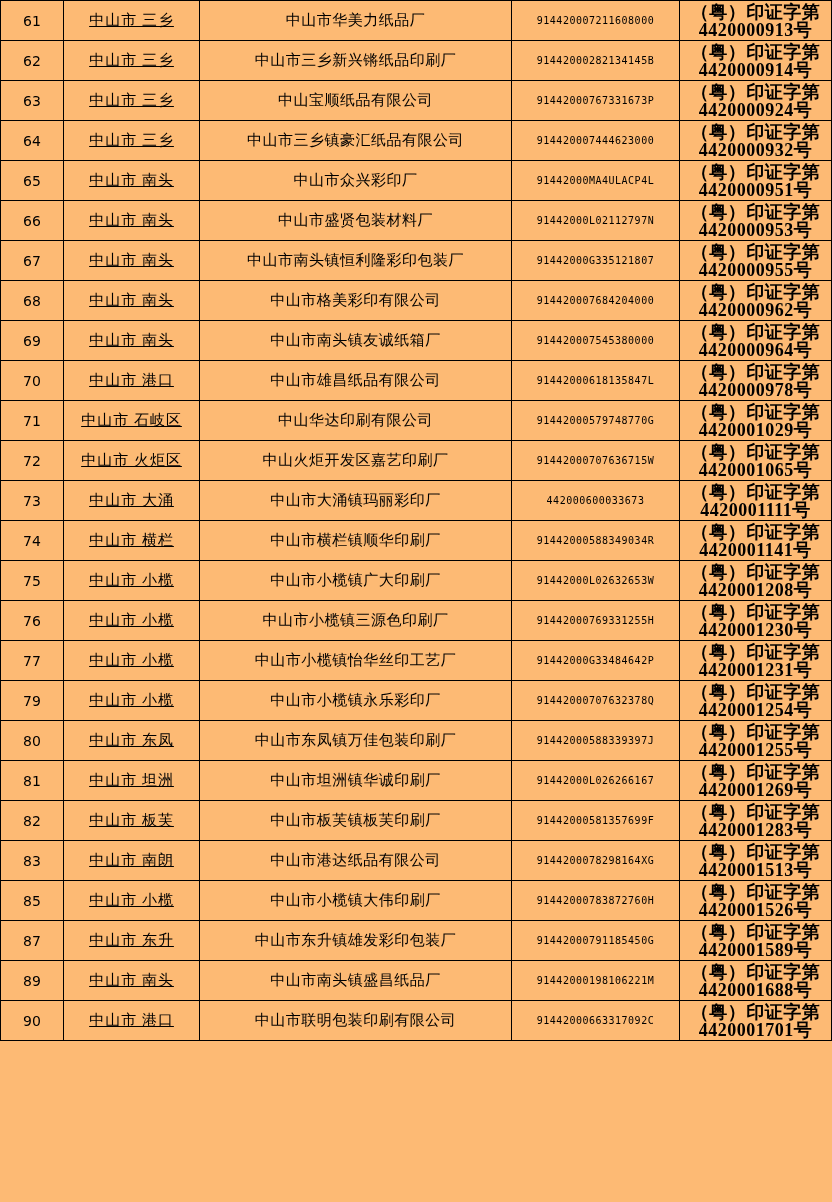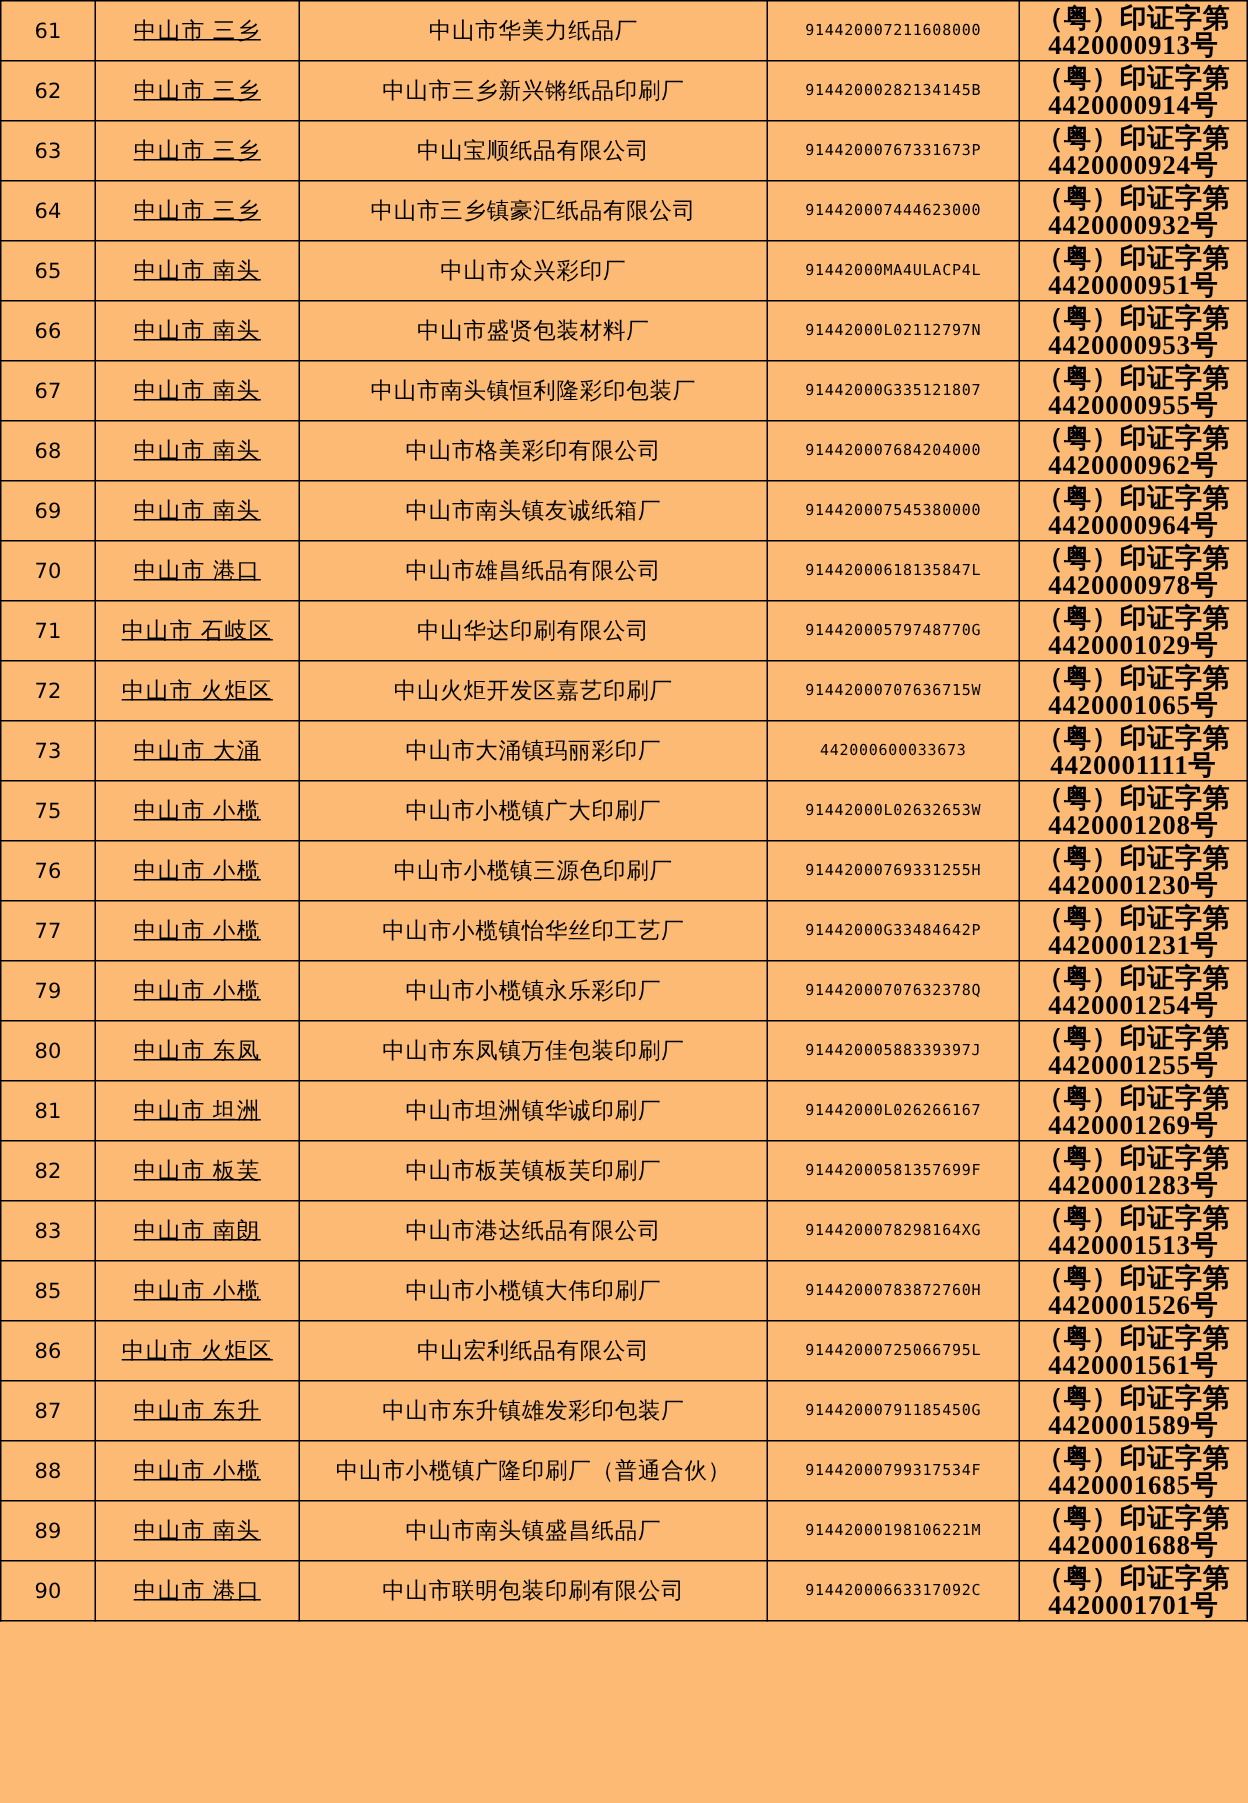--- a/index.html
+++ b/index.html
@@ -191,20 +191,30 @@
           <td class="c-num">73</td>
           <td class="c-loc">中山市 大涌</td>
           <td class="c-company">中山市大涌镇玛丽彩印厂</td>
           <td class="c-code">442000600033673</td>
           <td class="c-license">
             <div>（粤）印证字第</div>
             <div>4420001111号</div>
           </td>
         </tr>
         <tr>
+          <td class="c-num">74</td>
+          <td class="c-loc">中山市 横栏</td>
+          <td class="c-company">中山市横栏镇顺华印刷厂</td>
+          <td class="c-code">91442000588349034R</td>
+          <td class="c-license">
+            <div>（粤）印证字第</div>
+            <div>4420001141号</div>
+          </td>
+        </tr>
+        <tr>
           <td class="c-num">75</td>
           <td class="c-loc">中山市 小榄</td>
           <td class="c-company">中山市小榄镇广大印刷厂</td>
           <td class="c-code">91442000L02632653W</td>
           <td class="c-license">
             <div>（粤）印证字第</div>
             <div>4420001208号</div>
           </td>
         </tr>
         <tr>
@@ -281,47 +291,27 @@
           <td class="c-num">85</td>
           <td class="c-loc">中山市 小榄</td>
           <td class="c-company">中山市小榄镇大伟印刷厂</td>
           <td class="c-code">91442000783872760H</td>
           <td class="c-license">
             <div>（粤）印证字第</div>
             <div>4420001526号</div>
           </td>
         </tr>
         <tr>
-          <td class="c-num">86</td>
-          <td class="c-loc">中山市 火炬区</td>
-          <td class="c-company">中山宏利纸品有限公司</td>
-          <td class="c-code">91442000725066795L</td>
-          <td class="c-license">
-            <div>（粤）印证字第</div>
-            <div>4420001561号</div>
-          </td>
-        </tr>
-        <tr>
           <td class="c-num">87</td>
           <td class="c-loc">中山市 东升</td>
           <td class="c-company">中山市东升镇雄发彩印包装厂</td>
           <td class="c-code">91442000791185450G</td>
           <td class="c-license">
             <div>（粤）印证字第</div>
             <div>4420001589号</div>
-          </td>
-        </tr>
-        <tr>
-          <td class="c-num">88</td>
-          <td class="c-loc">中山市 小榄</td>
-          <td class="c-company">中山市小榄镇广隆印刷厂（普通合伙）</td>
-          <td class="c-code">91442000799317534F</td>
-          <td class="c-license">
-            <div>（粤）印证字第</div>
-            <div>4420001685号</div>
           </td>
         </tr>
         <tr>
           <td class="c-num">89</td>
           <td class="c-loc">中山市 南头</td>
           <td class="c-company">中山市南头镇盛昌纸品厂</td>
           <td class="c-code">91442000198106221M</td>
           <td class="c-license">
             <div>（粤）印证字第</div>
             <div>4420001688号</div>

